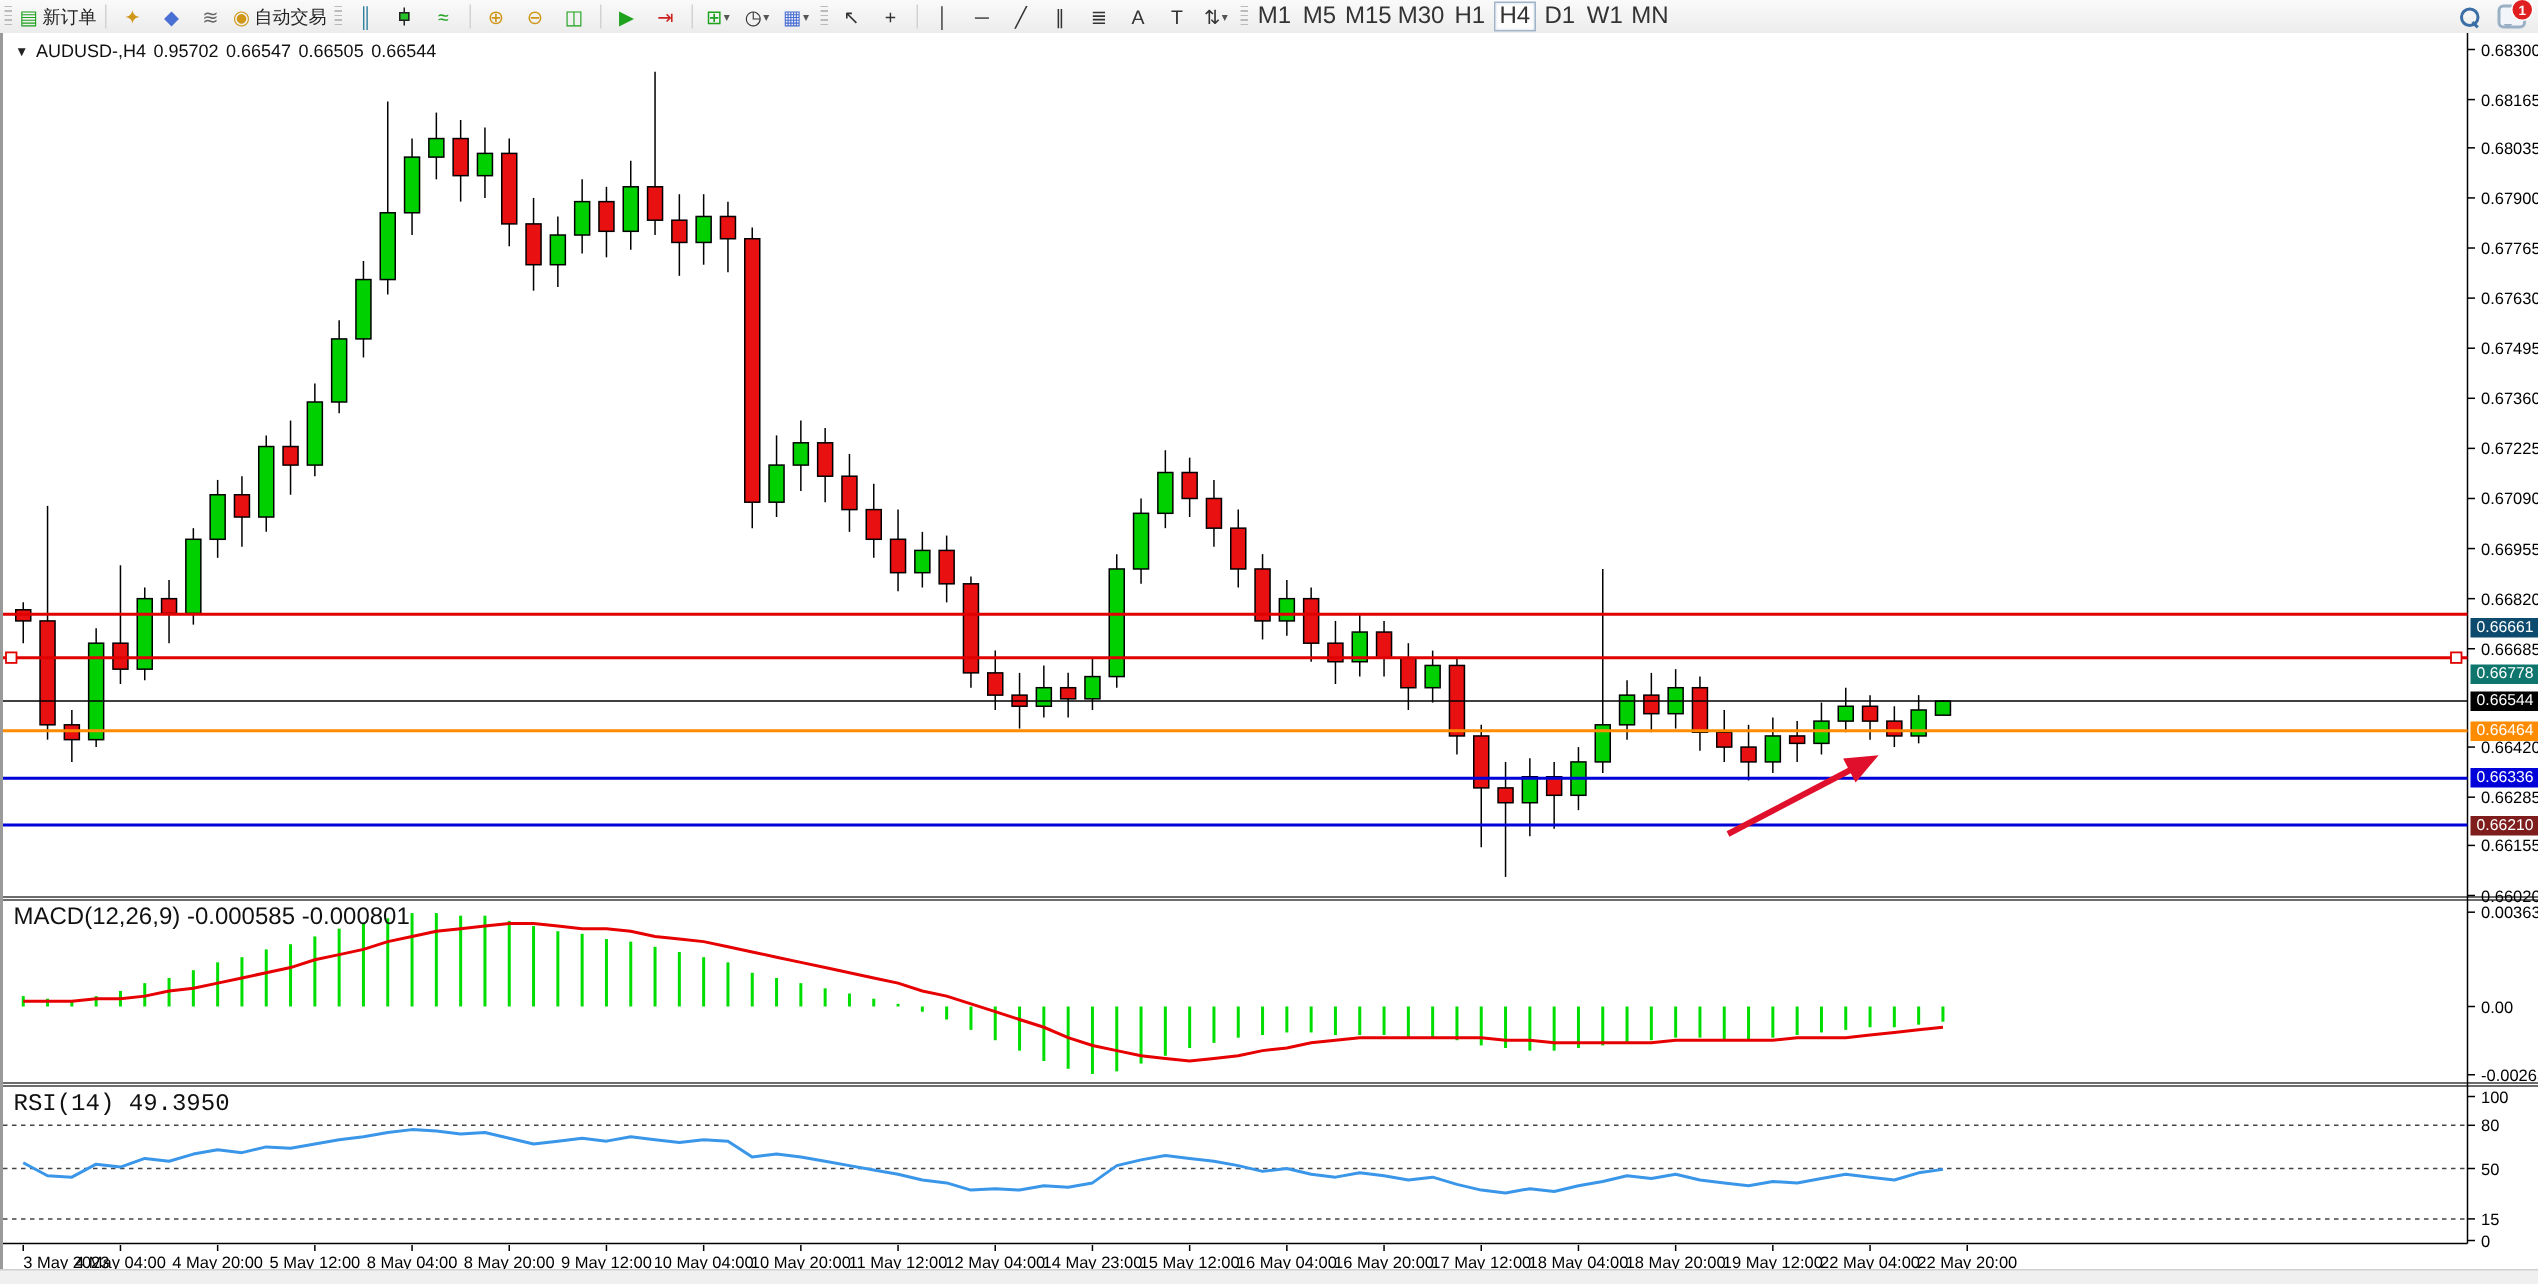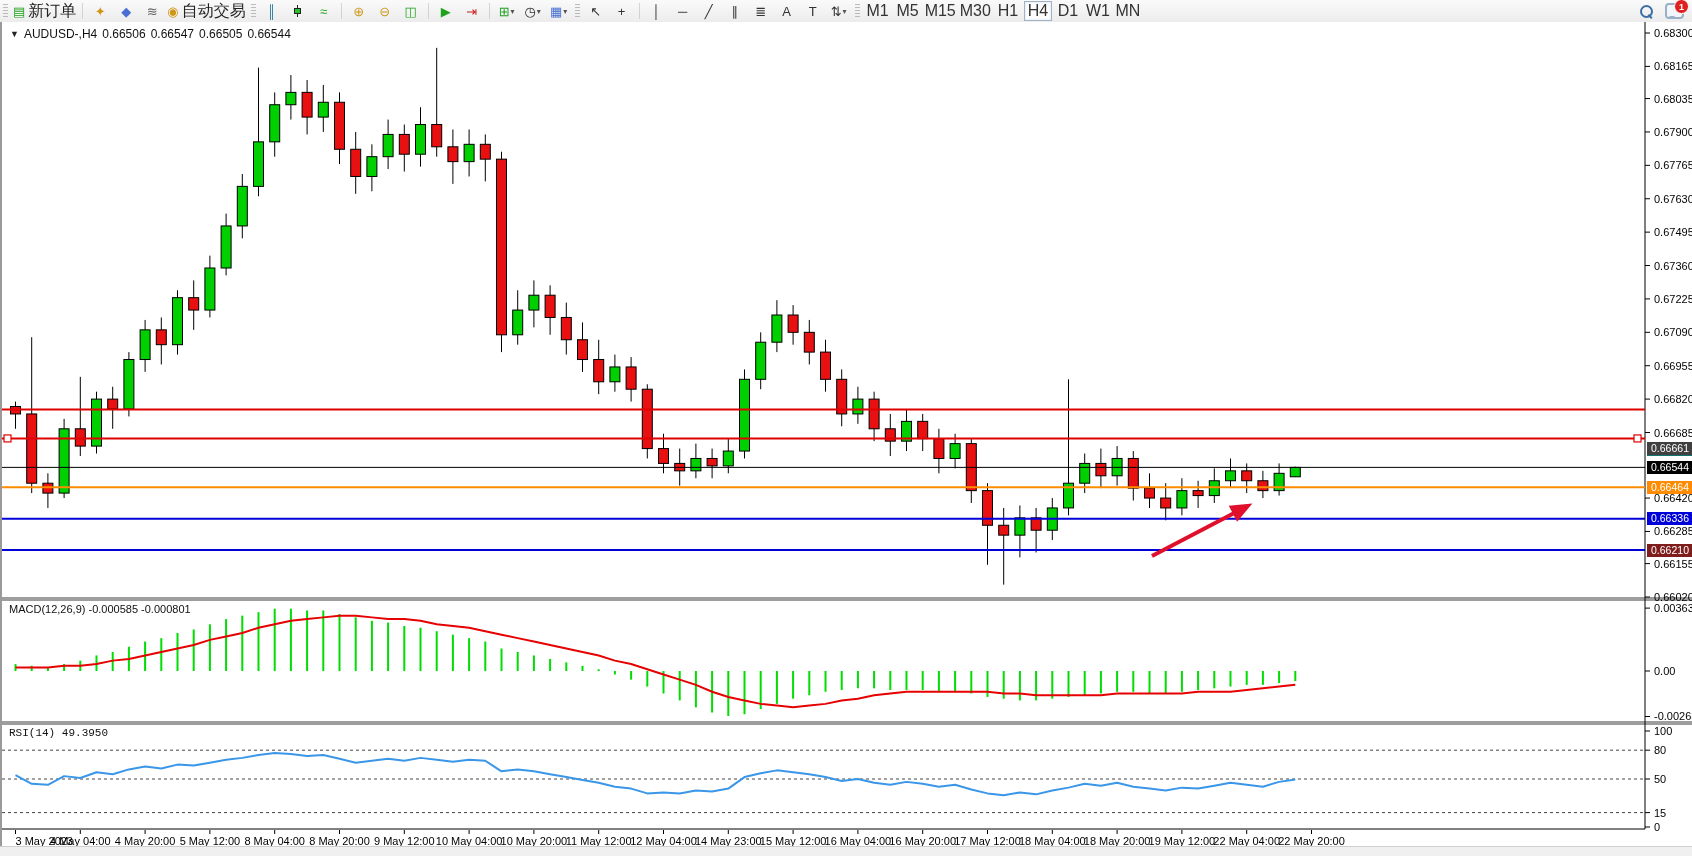--- a/index.html
+++ b/index.html
@@ -6,21 +6,21 @@
   .stage{position:relative;width:1692px;height:856px;background:#ffffff;overflow:hidden;
          font-family:"Liberation Sans",sans-serif;-webkit-font-smoothing:antialiased;}
   
   .toolbar{position:absolute;left:0;top:0;width:1692px;height:22px;background:linear-gradient(#fafafa,#ececec);
            border-bottom:1px solid #c9c9c9;display:flex;align-items:center;font-size:12px;color:#222;}
   .grip{width:5px;height:14px;margin:0 3px;background:repeating-linear-gradient(#bbb 0 1px,transparent 1px 3px);}
   .tsep{width:1px;height:16px;background:#d2d2d2;margin:0 4px;}
   .tbtn{height:20px;min-width:22px;display:inline-flex;align-items:center;justify-content:center;
         padding:0 2px;cursor:default;}
   .tbtn .ico{font-size:13px;line-height:1;}
-  .tbtn .lbl{margin-left:3px;font-size:16px;}
+  .tbtn .lbl{margin-left:3px;font-size:12px;}
   .caret{font-size:8px;color:#555;margin-left:1px;}
   .c-green{color:#1fa31f}.c-gold{color:#cf9618}.c-blue{color:#4a6fd4}.c-gray{color:#666}
   .c-red{color:#cc2222}.c-dark{color:#333}.c-teal{color:#2e7ea0}
   .candle-glyph{display:inline-block;width:7px;height:12px;position:relative;}
   .candle-glyph:before{content:"";position:absolute;left:3px;top:0;width:1px;height:12px;background:#222;}
   .candle-glyph:after{content:"";position:absolute;left:0;top:3px;width:7px;height:6px;background:#27c227;border:1px solid #222;box-sizing:border-box;}
   .tf{height:18px;min-width:26px;display:inline-flex;align-items:center;justify-content:center;
       font-size:16px;color:#333;border:1px solid transparent;margin:0 1px;}
   .tf.active{background:#fdfdfd;border:1px solid #9fb4c8;box-shadow:inset 0 0 2px #cfd8e0;}
   .tb-right{margin-left:auto;display:flex;align-items:center;margin-right:8px;}
@@ -28,21 +28,21 @@
   .magnifier .lens{position:absolute;left:0;top:0;width:9px;height:9px;border:2px solid #3b6ea5;border-radius:50%;}
   .magnifier .tail{position:absolute;left:9px;top:9px;width:5px;height:2px;background:#3b6ea5;transform:rotate(45deg);transform-origin:0 0;}
   .chat{position:relative;width:15px;height:12px;border:2px solid #9ab0c4;border-radius:4px;background:#f2f6fa;}
   .chat:after{content:"";position:absolute;left:2px;bottom:-5px;border:3px solid transparent;border-top-color:#9ab0c4;}
   .badge{position:absolute;right:-7px;top:-6px;min-width:13px;height:13px;border-radius:50%;background:#e02020;
          color:#fff;font-size:9px;font-weight:bold;display:flex;align-items:center;justify-content:center;border:1px solid #fff;}
   
   .chartwin{position:absolute;left:0;top:22px;width:1692px;height:824px;background:#fff;border-left:2px solid #9a9a9a;}
   .symbol-title{position:absolute;left:8px;top:5px;font-size:12px;color:#111;display:flex;gap:5px;align-items:center;z-index:5;}
   .symbol-title .arr{font-size:9px;color:#222;}
-  .pane-label{position:absolute;font-size:11px;color:#111;z-index:5;}
+  .pane-label{position:absolute;font-size:16px;color:#111;z-index:5;}
   #chart-svg{position:absolute;left:0;top:0;z-index:1;}
   #axis-labels{position:absolute;left:0;top:0;width:1692px;height:824px;pointer-events:none;z-index:4;}
   .pricelabel{position:absolute;left:1645px;width:46px;height:13px;line-height:13px;font-size:10.5px;
               color:#fff;text-align:center;}
   
   .statusbar{position:absolute;left:0;top:846px;width:1692px;height:10px;background:#f0f0f0;border-top:1px solid #cfcfcf;}
 </style>
 </head>
 <body>
 
@@ -161,21 +161,21 @@
       <span class="chat">
         <span class="badge">1</span>
       </span>
     </span>
   </div>
 
   <div class="chartwin">
     <div class="symbol-title">
       <span class="arr">▼</span>
       <span>AUDUSD-,H4</span>
-      <span>0.66506</span>
+      <span>0.95702</span>
       <span>0.66547</span>
       <span>0.66505</span>
       <span>0.66544</span>
     </div>
 
     <div class="pane-label" style="left:7px;top:581px;">
       <span>MACD(12,26,9)</span>&nbsp;<span>-0.000585 -0.000801</span>
     </div>
     <div class="pane-label" style="left:7px;top:705px;font-family:Liberation Mono, monospace;">
       <span>RSI(14)</span>&nbsp;<span>49.3950</span>
@@ -545,21 +545,21 @@
           <line x1="1309.5" y1="808" x2="1309.5" y2="812" stroke="#000"></line>
           <text x="1309.5" y="823" text-anchor="middle" font-family="&quot;Liberation Sans&quot;,sans-serif" font-size="11" fill="#000">22 May 20:00</text>
         </g>
         <g>
           <line x1="1150" y1="534" x2="1238" y2="488" stroke="#e0102c" stroke-width="4"></line>
           <polygon points="1250.4071562154656,481.51444106918836 1235.0794843323984,499.682062670406 1226.740908564212,483.730004679093" fill="#e0102c"></polygon>
         </g>
       </svg>
     <div id="axis-labels">
         <div class="pricelabel" style="top: 380.995px; background: #0f766e; margin-top: 40px;">0.66778</div>
-        <div class="pricelabel" style="top: 420px; background: #404040;">0.66661</div>
+        <div class="pricelabel" style="top: 390px; background: #0c4a6e;">0.66661</div>
         <div class="pricelabel" style="top: 438.879px; background: rgb(0, 0, 0);">0.66544</div>
         <div class="pricelabel" style="top: 458.668px; background: rgb(255, 140, 0);">0.66464</div>
         <div class="pricelabel" style="top: 490.332px; background: rgb(0, 0, 216);">0.66336</div>
         <div class="pricelabel" style="top: 521.5px; background: #7f1d1d;">0.66210</div>
       </div>
   </div>
 
   <div class="statusbar"></div>
 </div>
 

